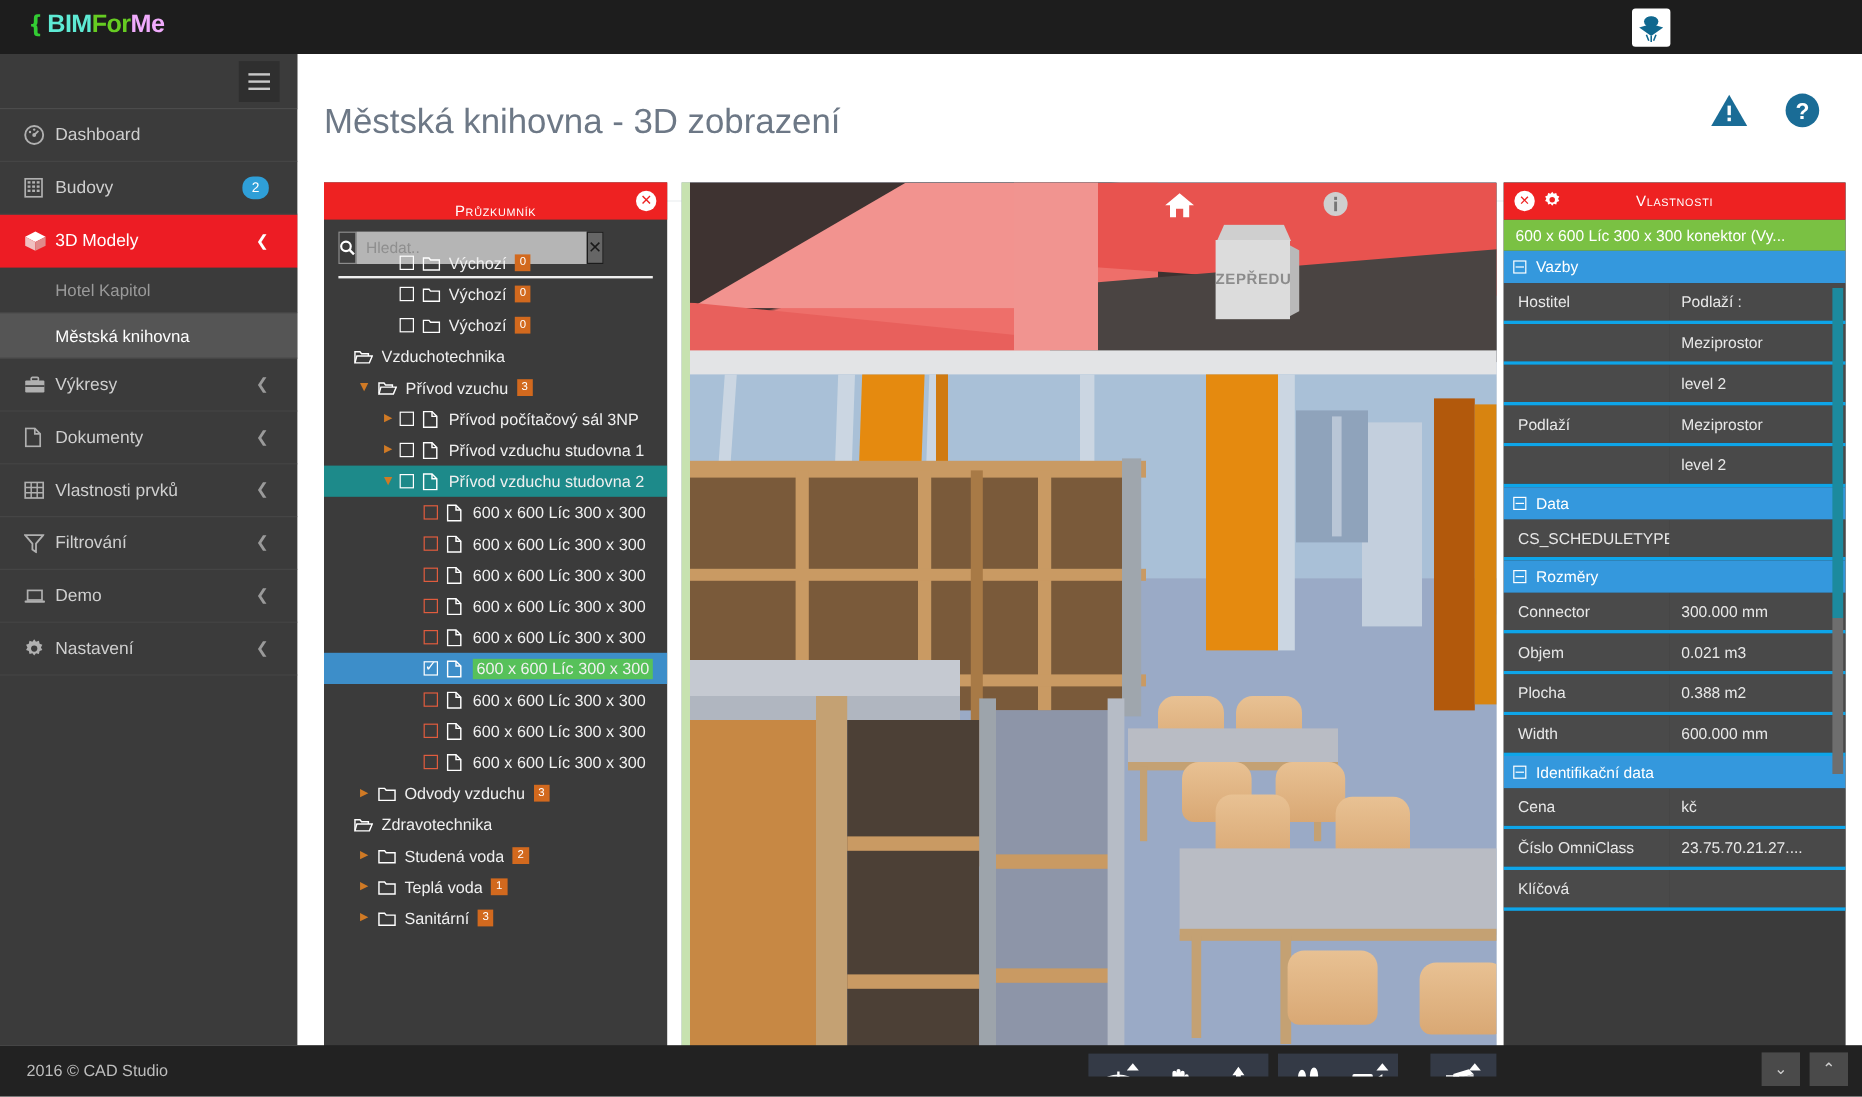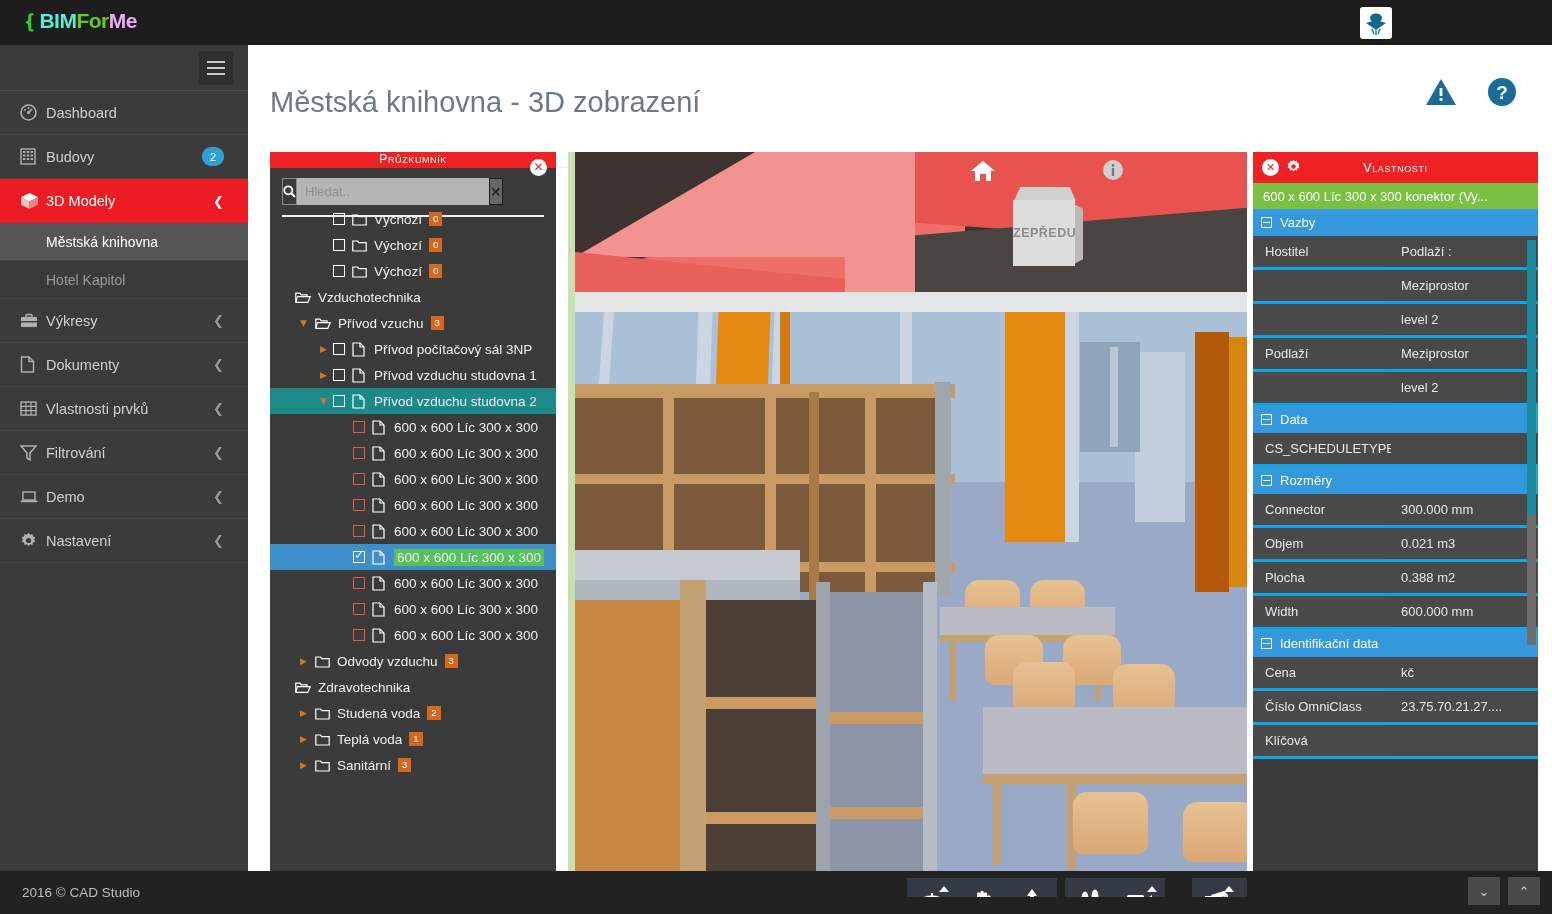--- a/index.html
+++ b/index.html
@@ -47,21 +47,21 @@
 
   
   .main { position:absolute; left:248px; top:45px; width:1304px; height:826px; background:#fff; }
   .page-title { position:absolute; left:22px; top:25px; font-size:29px; color:#6d7886; font-weight:normal; white-space:nowrap;margin-top:16px; }
   .hdr-icons { position:absolute; right:35px; top:32px; display:flex; gap:30px; align-items:center; }
   .hdr-icons svg { cursor:pointer; display:block; }
   .title-rule { position:absolute; left:22px; top:122px; width:1256px; height:1px; background:#eceef0; }
 
   
   .explorer { position:absolute; left:22px; top:107px; width:286px; height:745px; background:#3b3b3b; }
-  .ex-head { height:16px; background:#ee2222; color:#fff; position:relative; display:flex; align-items:flex-start; justify-content:center; }
+  .ex-head { height:31px; background:#ee2222; color:#fff; position:relative; display:flex; align-items:flex-end; justify-content:center; }
   .ex-head .ttl { font-size:12.5px; font-variant:small-caps; text-transform:lowercase; letter-spacing:0.6px; }
   .ex-head .ttl::first-letter { text-transform:uppercase; }
   .ex-close { position:absolute; right:9px; top:7px; width:17px; height:17px; border-radius:50%; background:#fff; color:#ee2222; font-size:12px; line-height:17px; text-align:center; font-weight:bold; cursor:pointer; font-family:"DejaVu Sans",sans-serif; }
 
   .ex-search { position:relative; height:46px; padding:10px 12px 0 12px; }
   .srch { display:flex; height:27px; width:175px; }
   .srch .mag { width:26px; background:#3b3b3b; border:1px solid #8c8c8c; display:flex; align-items:center; justify-content:center; color:#fff; }
   .srch input { flex:1; border:none; background:#b5b5b5; padding:0 8px; font-size:13px; color:#000000; outline:none; font-family:"Liberation Sans",sans-serif; }
   .srch input::placeholder { color:#8f8f8f; }
   .srch .clr { width:30px; background:#666; border:1px solid #1c1c1c; display:flex; align-items:center; justify-content:center; color:#1a1a1a; font-size:14px; font-weight:bold; cursor:pointer; font-family:"DejaVu Sans",sans-serif; }
@@ -204,25 +204,25 @@
         <svg width="19" height="18" viewBox="0 0 19 18">
             <path d="M9.5 1 L18 5.3 L9.5 9.6 L1 5.3 Z" fill="#fff"></path>
             <path d="M1 5.3 L9.5 9.6 L9.5 17 L1 12.7 Z" fill="#f0c0c0"></path>
             <path d="M18 5.3 L9.5 9.6 L9.5 17 L18 12.7 Z" fill="#e08a8a"></path>
           </svg>
       </span>
       <span class="lbl">3D Modely</span>
       <span class="sb-caret">❮</span>
     </div>
 
+    <div class="sb-sub">
+      <span>Hotel Kapitol</span>
+    </div>
     <div class="sb-sub sel">
       <span>Městská knihovna</span>
-    </div>
-    <div class="sb-sub">
-      <span>Hotel Kapitol</span>
     </div>
 
     <div class="sb-item">
       <span class="ic">
         <svg width="18" height="16" viewBox="0 0 18 16">
             <rect x="1" y="4" width="16" height="10" rx="1" fill="#b0b0b0"></rect>
             <rect x="6" y="1.5" width="6" height="3" rx="1" fill="none" stroke="#b0b0b0" stroke-width="1.4"></rect>
             <rect x="1" y="8" width="16" height="1.4" fill="#3b3b3b"></rect>
           </svg>
       </span>

